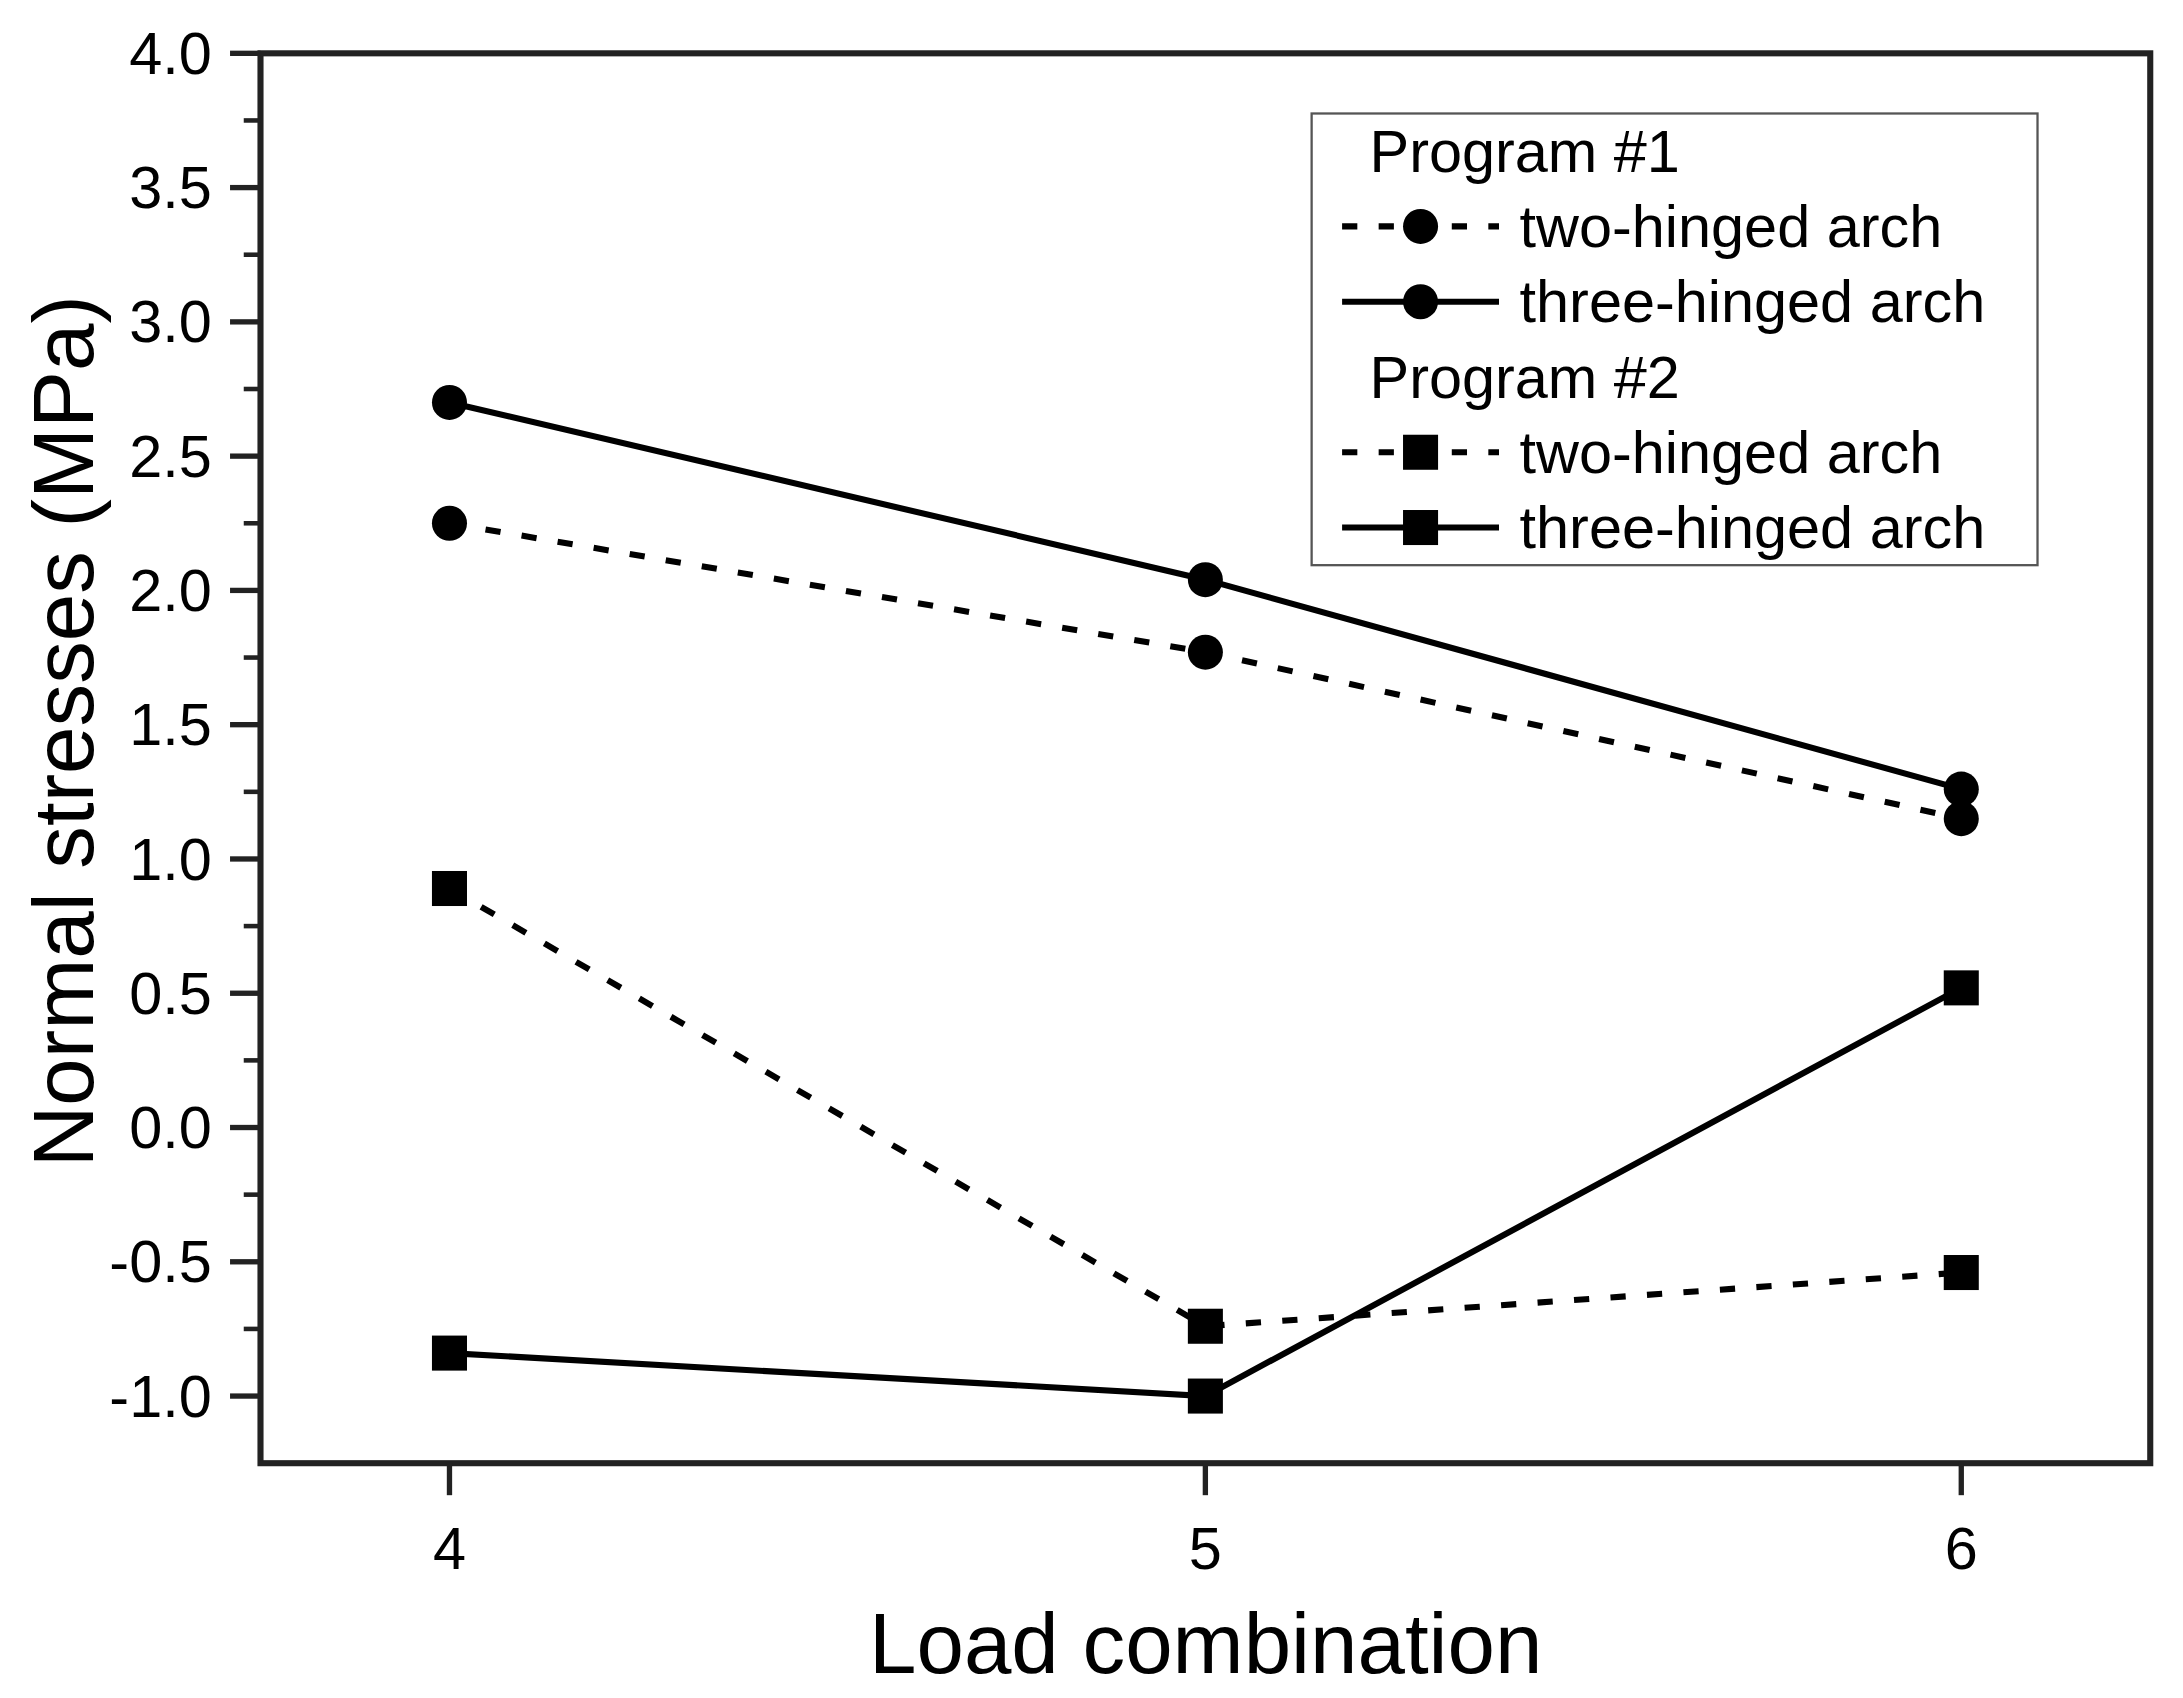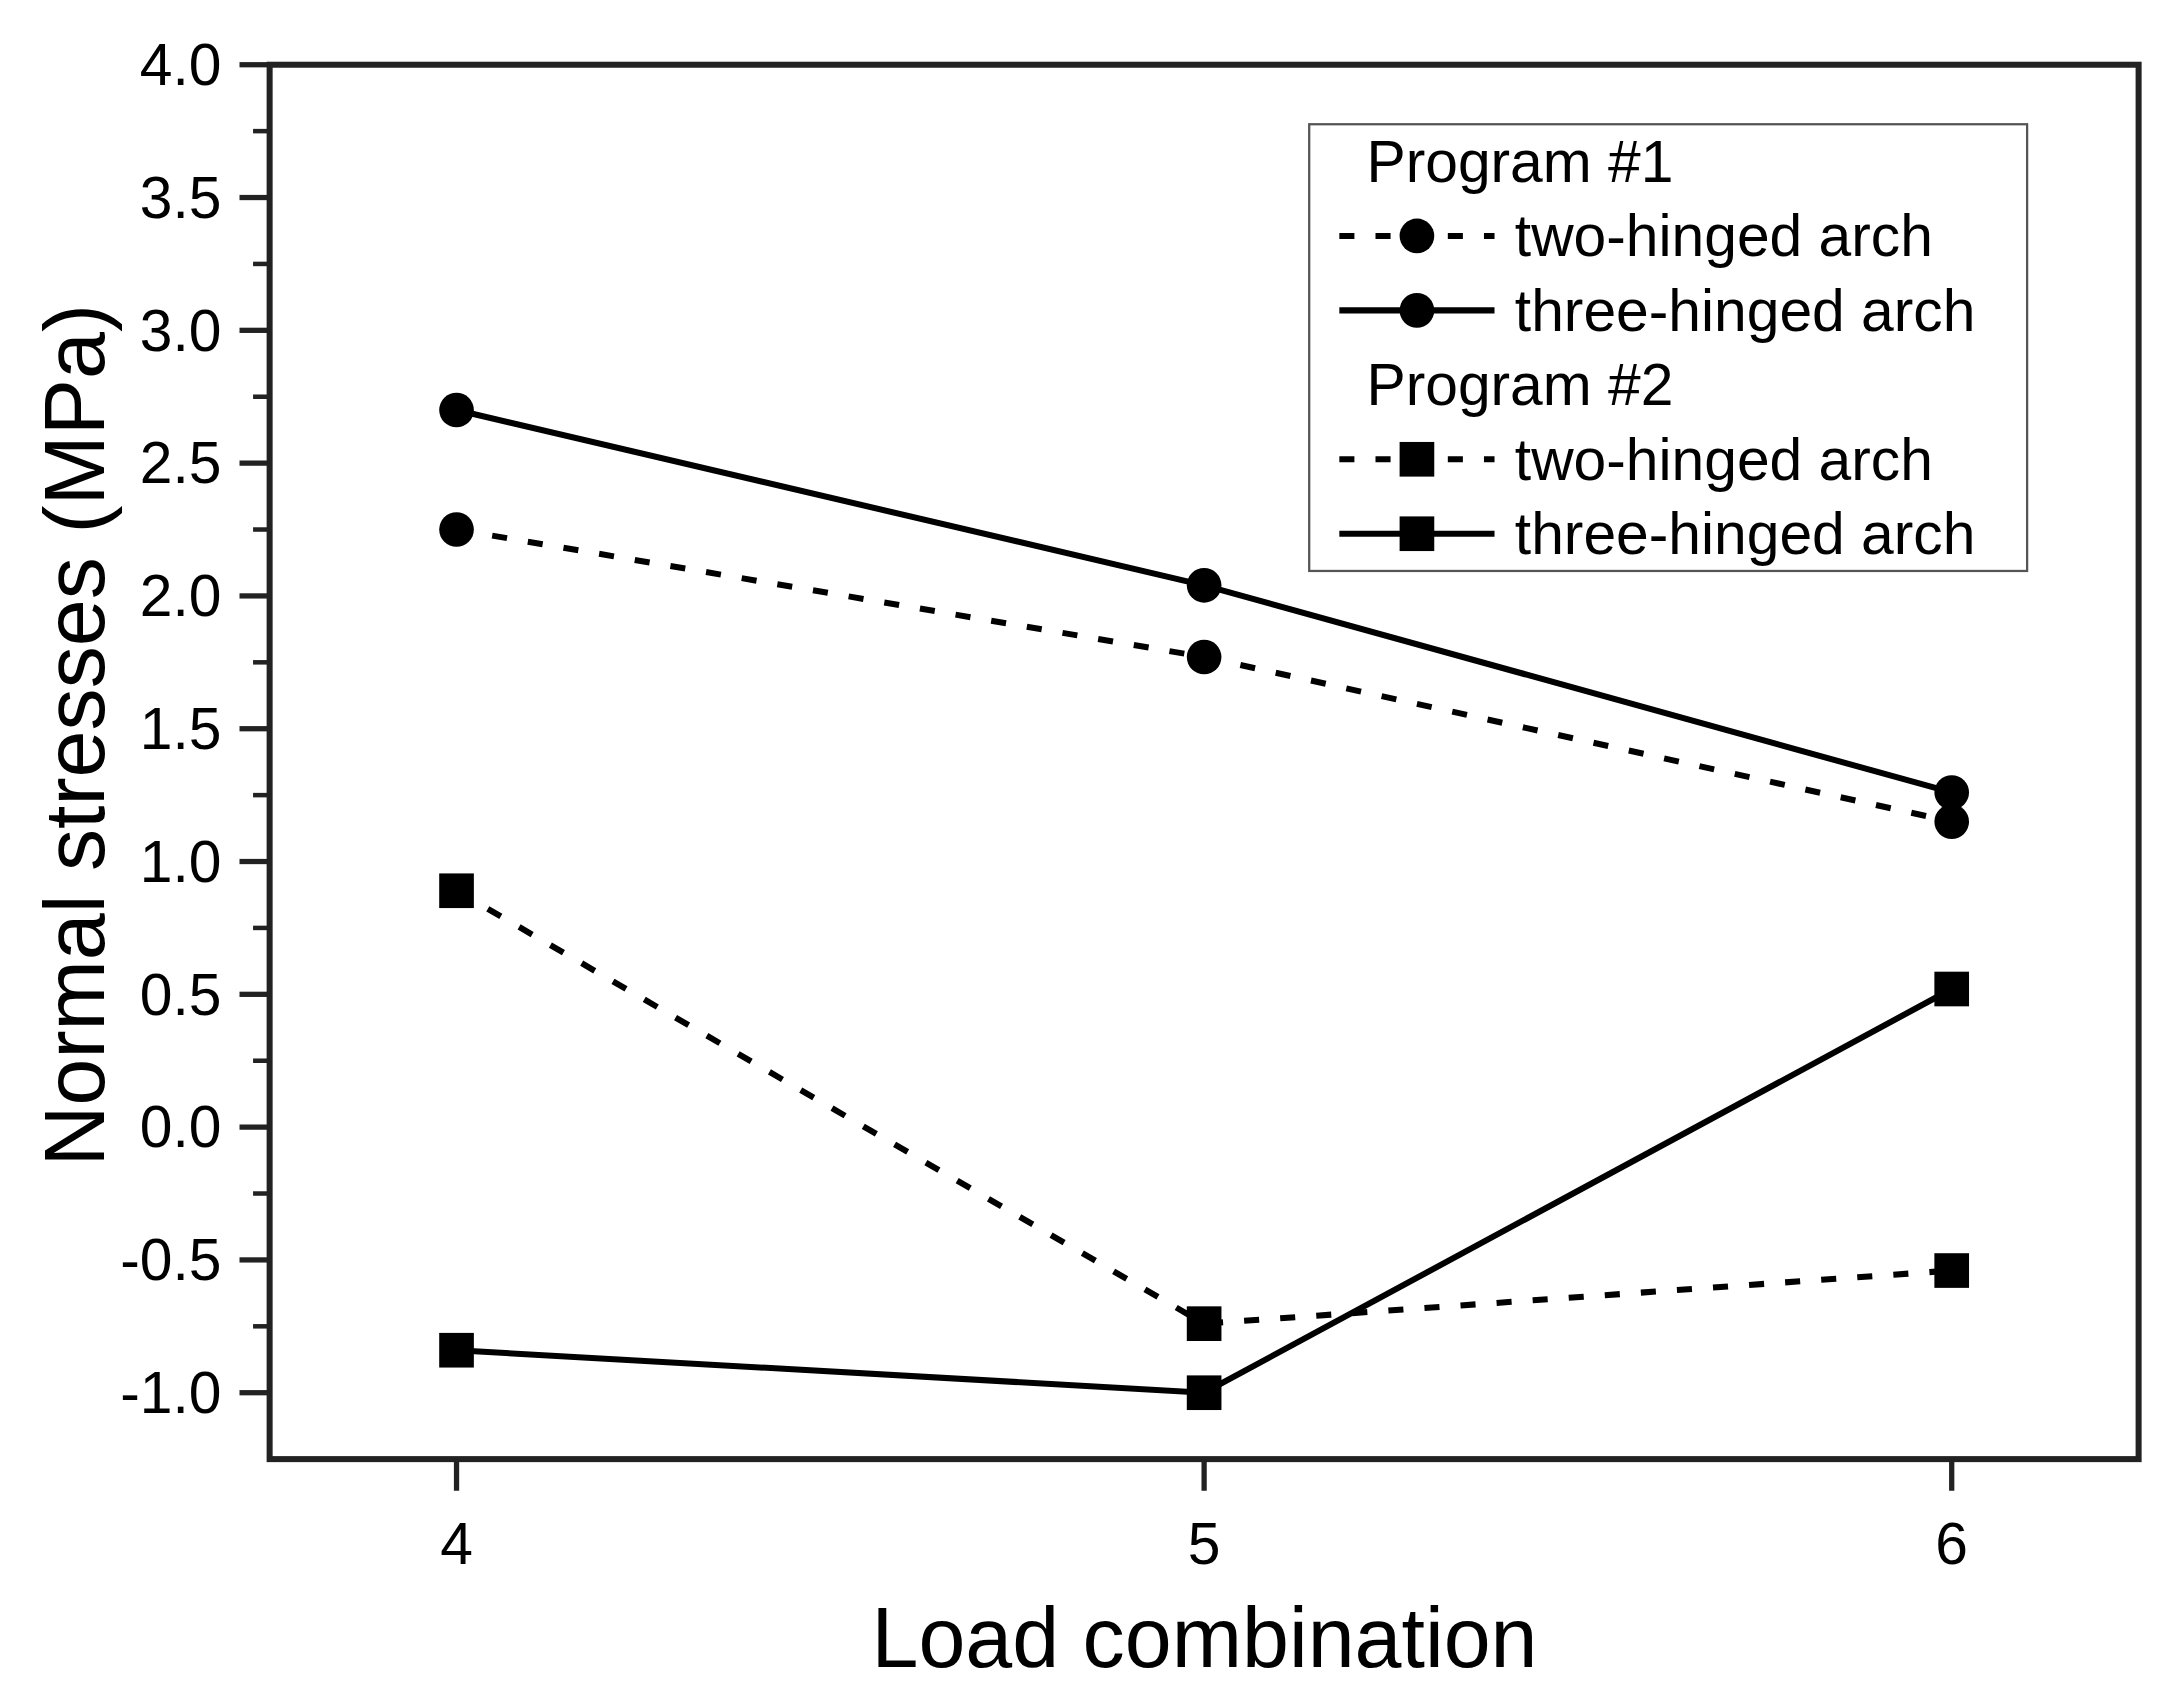--- a/index.html
+++ b/index.html
@@ -1,21 +1,21 @@
 <!DOCTYPE html>
 <html style="font-size:12.2px"><head>
 <meta charset="utf-8">
 <style>
   html, body {
     margin: 0;
     padding: 0;
     background: #ffffff;
   }
   figure {
-    margin: 12px;
+    margin: 0;
     padding: 0;
   }
   svg {
     display: block;
     width: 100%;
     height: auto;
     background: #ffffff;
   }
   svg text {
     font-family: "Liberation Sans", "DejaVu Sans", sans-serif;

